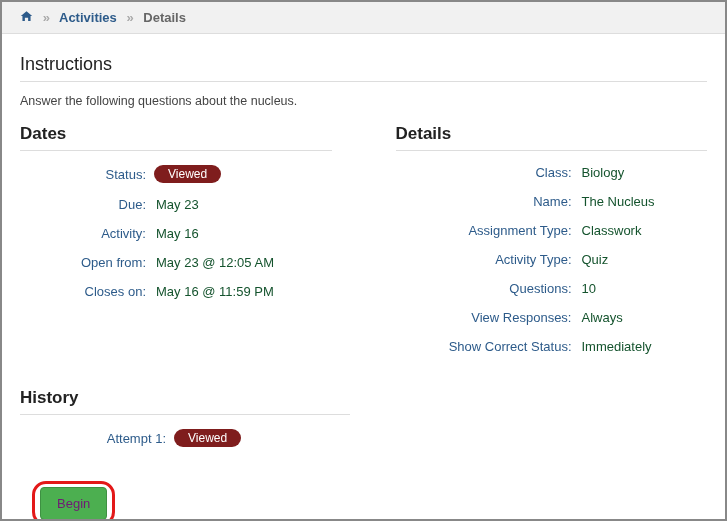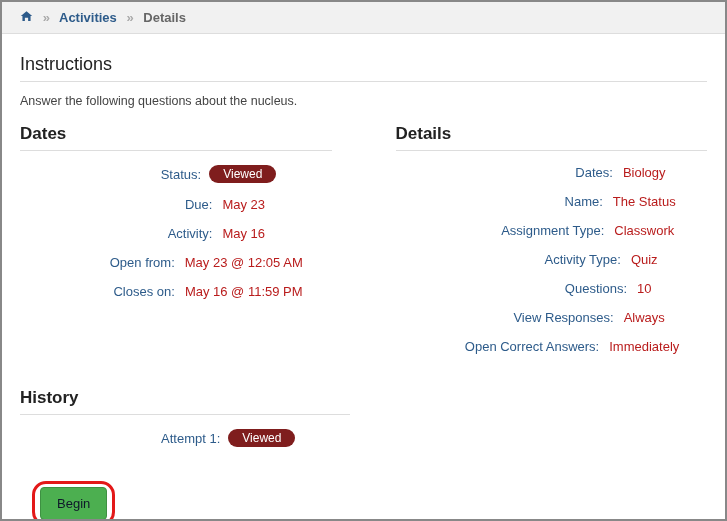--- a/index.html
+++ b/index.html
@@ -35,44 +35,44 @@
   }
   .instructions-text { font-size: 12.5px; color: #444; margin-bottom: 16px; }
   .columns { display: flex; gap: 64px; }
   .col { flex: 1; }
   h2.col-title {
     font-size: 17px;
     font-weight: bold;
     color: #222;
     margin-bottom: 4px;
   }
-  .kv-row { display: flex; align-items: center; margin: 14px 0; justify-content: center; }
+  .kv-row { display: flex; align-items: center; margin: 14px 0; }
   .kv-label {
     width: 130px;
     text-align: right;
     color: #2d5b8a;
     font-size: 13px;
     padding-right: 4px;
   }
   .kv-label.wide { width: 180px; }
-  .kv-value { color: #b91c1c; font-size: 13px; padding-left: 6px; }
+  .kv-value { color: #14532d; font-size: 13px; padding-left: 6px; }
   .badge {
     display: inline-block;
     background: #7f1d1d;
     color: #fff;
     border-radius: 10px;
     padding: 2px 14px;
     font-size: 12px;
     margin-left: 4px;
   }
   .history-section { margin-top: 20px; }
   .begin-wrap { margin-top: 26px; position: relative; display: inline-block; }
   .begin-btn {
     background: #4caf50;
-    color: #0f172a;
+    color: #701a75;
     border: 1px solid #3e9142;
     border-radius: 4px;
     padding: 8px 16px;
     font-size: 13px;
     cursor: pointer;
   }
   .begin-highlight {
     position: absolute;
     top: -6px; left: -8px; right: -8px; bottom: -6px;
     border: 3px solid #e31818;
@@ -126,45 +126,45 @@
         <div class="kv-label">Closes on:</div>
         <div class="kv-value">May 16 @ 11:59 PM</div>
       </div>
     </div>
 
     <div class="col">
       <h2 class="col-title">Details</h2>
       <hr class="section-hr">
 
       <div class="kv-row">
-        <div class="kv-label wide">Dates:</div>
+        <div class="kv-label wide">Class:</div>
         <div class="kv-value">Biology</div>
       </div>
       <div class="kv-row">
         <div class="kv-label wide">Name:</div>
-        <div class="kv-value">The Status</div>
+        <div class="kv-value">The Nucleus</div>
       </div>
       <div class="kv-row">
         <div class="kv-label wide">Assignment Type:</div>
         <div class="kv-value">Classwork</div>
       </div>
       <div class="kv-row">
         <div class="kv-label wide">Activity Type:</div>
         <div class="kv-value">Quiz</div>
       </div>
       <div class="kv-row">
         <div class="kv-label wide">Questions:</div>
         <div class="kv-value">10</div>
       </div>
       <div class="kv-row">
         <div class="kv-label wide">View Responses:</div>
         <div class="kv-value">Always</div>
       </div>
       <div class="kv-row">
-        <div class="kv-label wide">Open Correct Answers:</div>
+        <div class="kv-label wide">Show Correct Status:</div>
         <div class="kv-value">Immediately</div>
       </div>
     </div>
   </div>
 
   <div class="history-section" style="width:48%;">
     <h2 class="col-title">History</h2>
     <hr class="section-hr">
     <div class="kv-row">
       <div class="kv-label" style="width:150px;">Attempt 1:</div>

